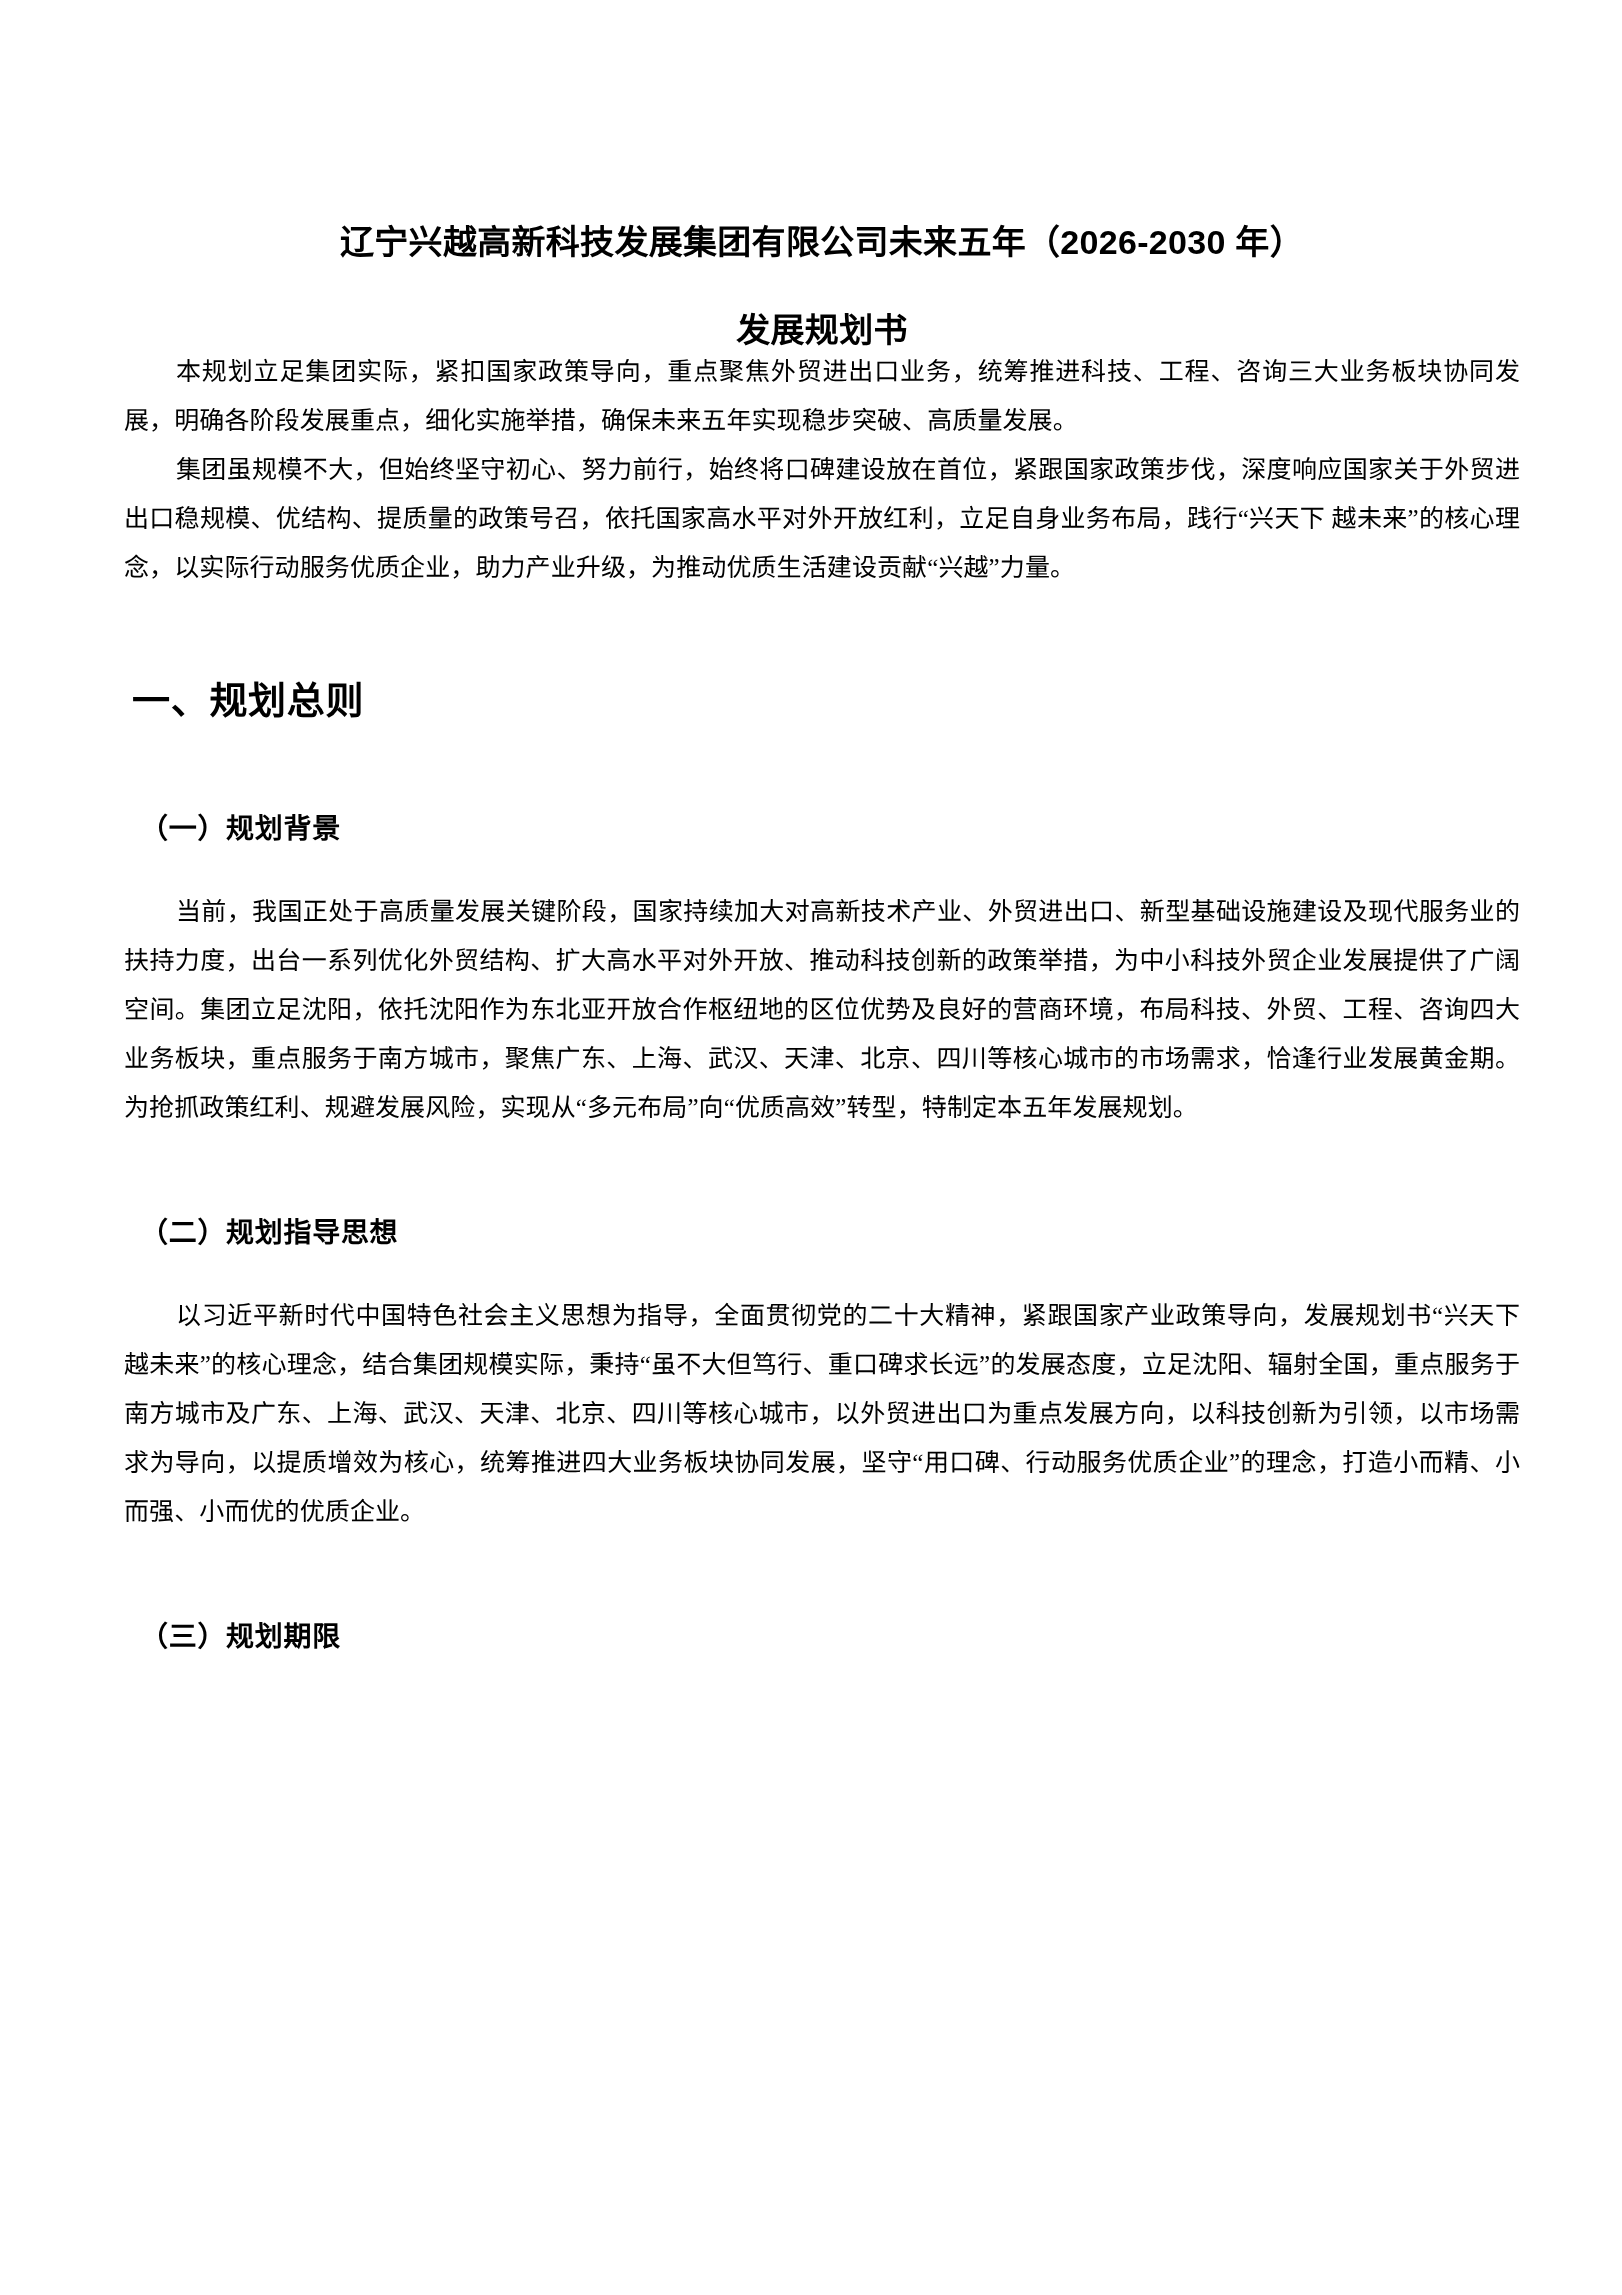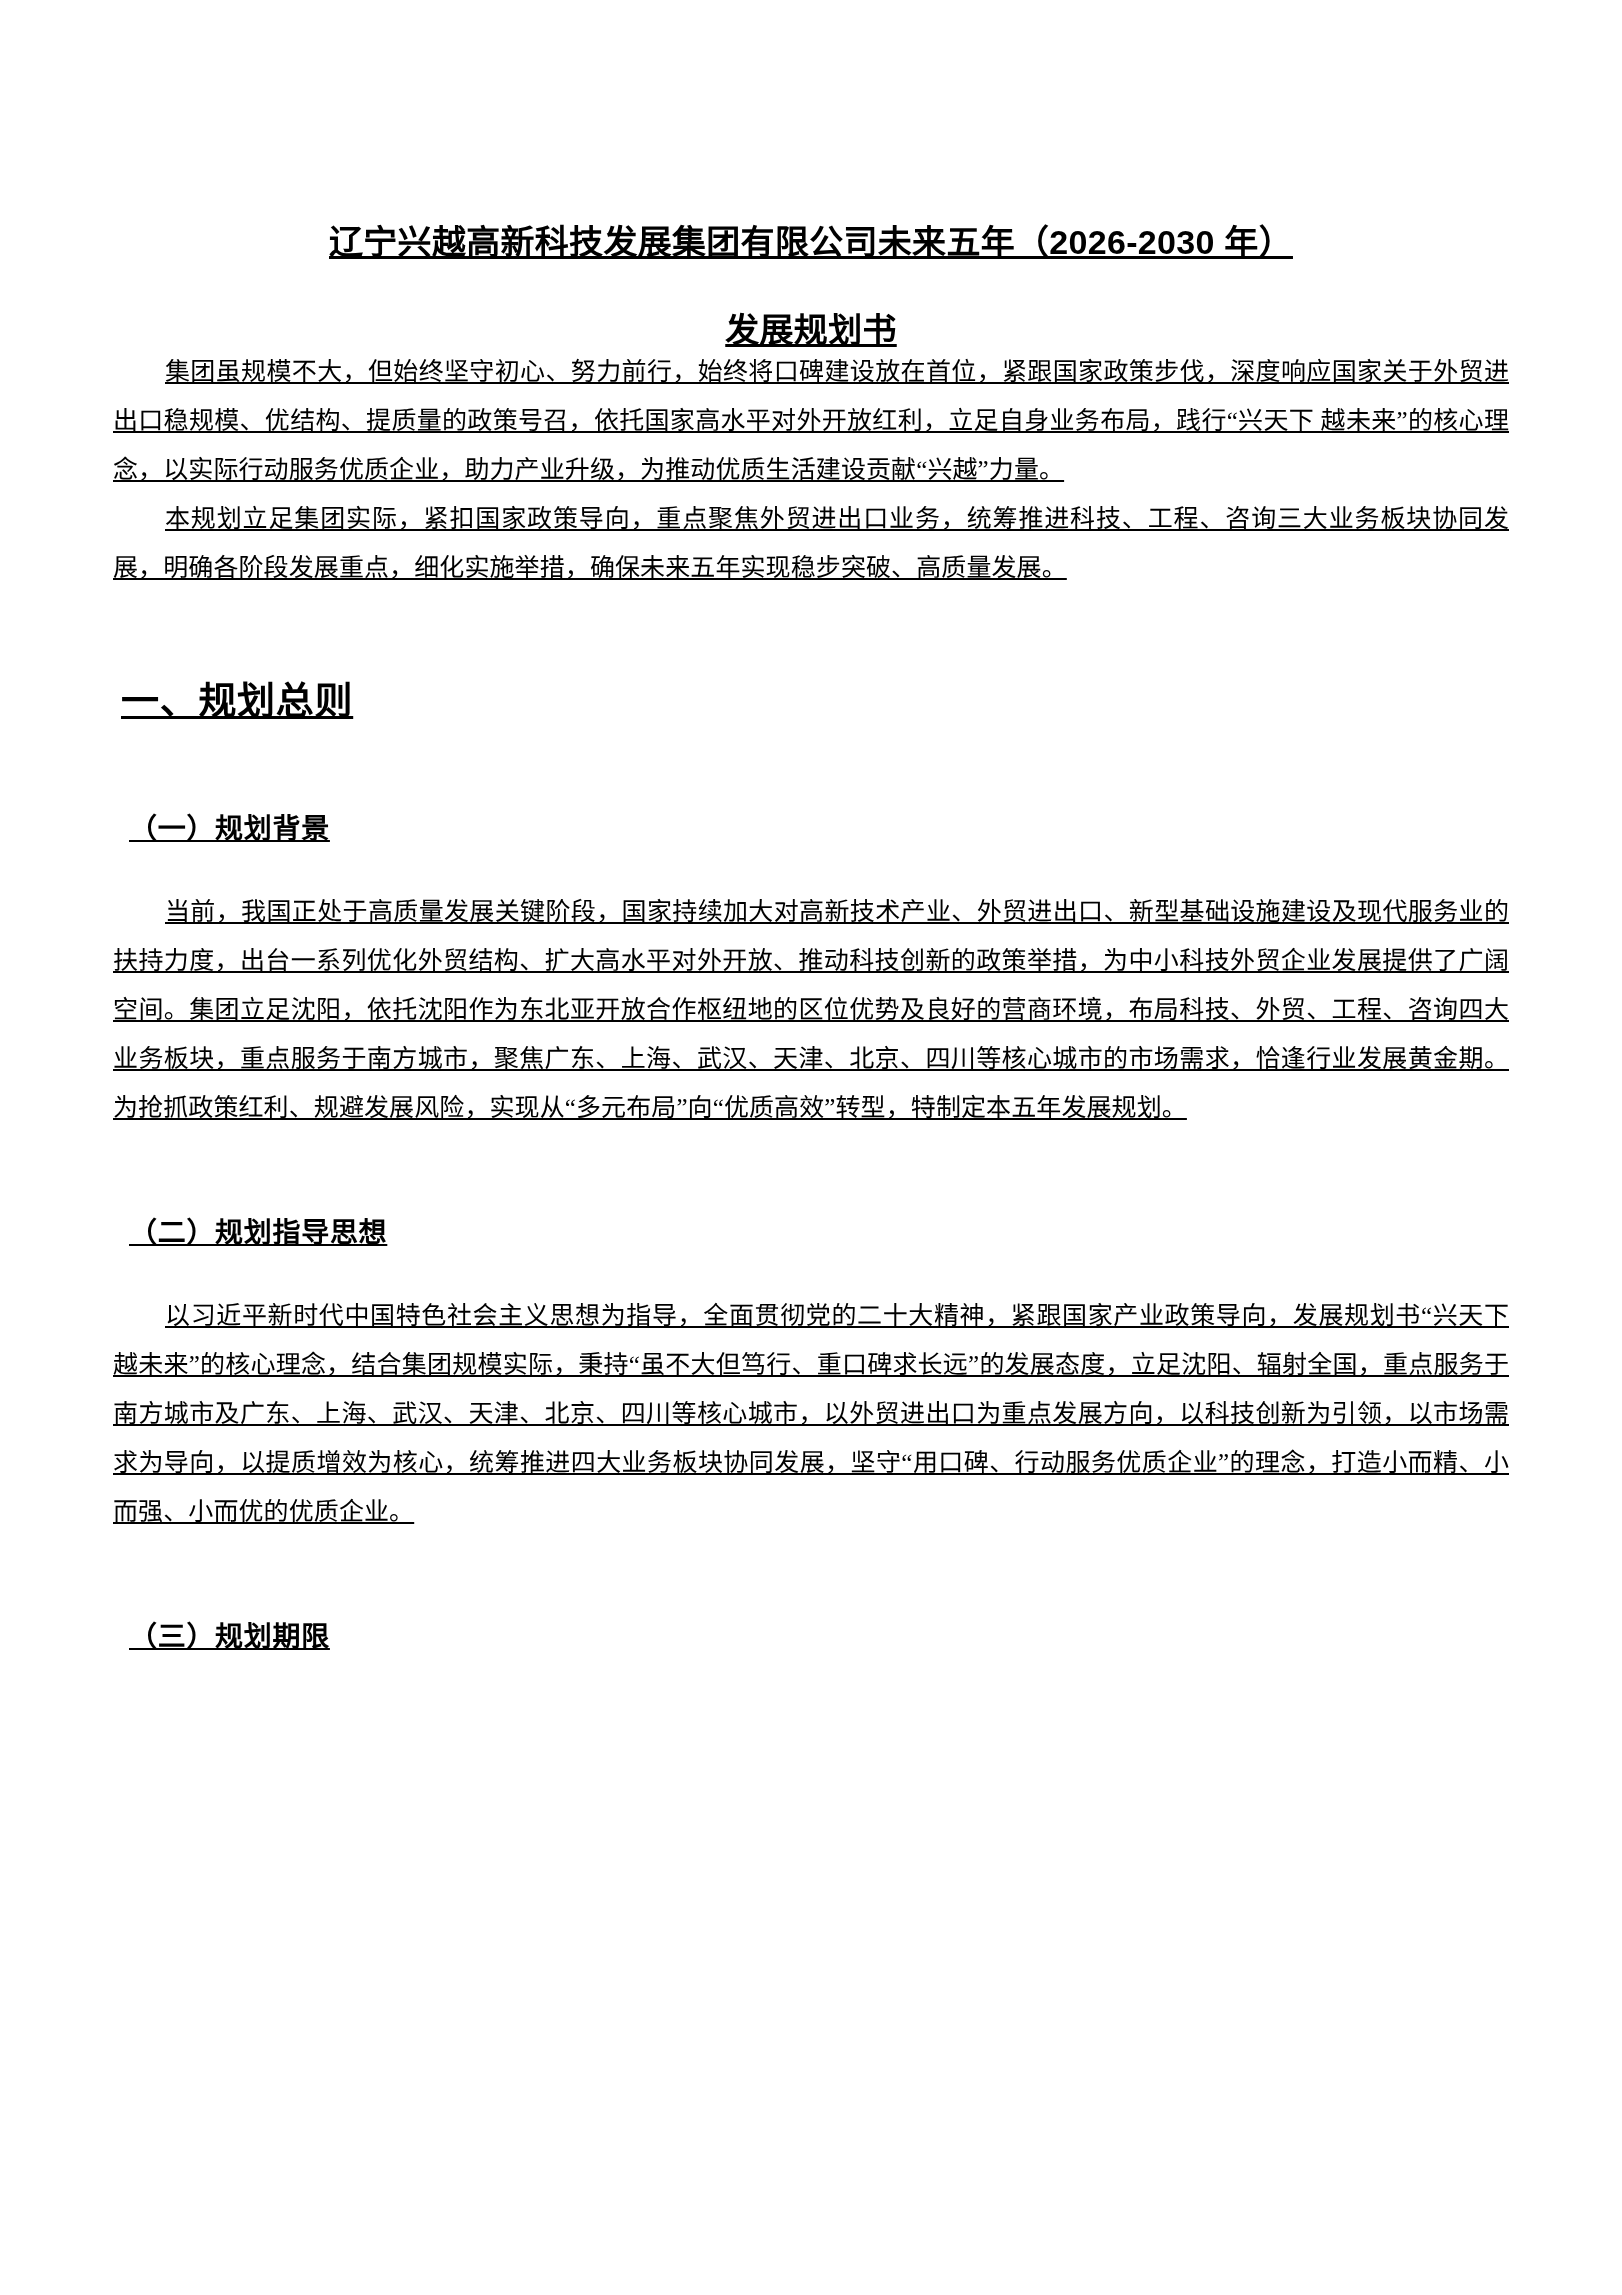--- a/index.html
+++ b/index.html
@@ -15,24 +15,23 @@
     height: 2295px;
     background: #ffffff;
     box-sizing: border-box;
     overflow: hidden;
     font-family: "Liberation Serif", "DejaVu Serif", serif;
     color: #000000;
   }
 
   .content {
     position: absolute;
-    left: 113px;
+    left: 124px;
     top: 0;
     width: 1396px;
-    text-decoration: underline;
   }
 
   
   .doc-title {
     font-family: "Liberation Sans", "DejaVu Sans", sans-serif;
     font-weight: 700;
     font-size: 34px;
     line-height: 1.0;
     text-align: center;
     letter-spacing: 0.3px;
@@ -92,23 +91,23 @@
 
 <div class="page">
   <div class="content">
 
     <div class="doc-title">
       <span class="title-line-1">辽宁兴越高新科技发展集团有限公司未来五年（2026-2030 年）</span>
       <span class="title-line-2">发展规划书</span>
     </div>
 
 
+    <p class="para para-gap">本规划立足集团实际，紧扣国家政策导向，重点聚焦外贸进出口业务，统筹推进科技、工程、咨询三大业务板块协同发展，明确各阶段发展重点，细化实施举措，确保未来五年实现稳步突破、高质量发展。</p>
+
     <p class="para para-gap">集团虽规模不大，但始终坚守初心、努力前行，始终将口碑建设放在首位，紧跟国家政策步伐，深度响应国家关于外贸进出口稳规模、优结构、提质量的政策号召，依托国家高水平对外开放红利，立足自身业务布局，践行“兴天下 越未来”的核心理念，以实际行动服务优质企业，助力产业升级，为推动优质生活建设贡献“兴越”力量。</p>
-
-    <p class="para para-gap">本规划立足集团实际，紧扣国家政策导向，重点聚焦外贸进出口业务，统筹推进科技、工程、咨询三大业务板块协同发展，明确各阶段发展重点，细化实施举措，确保未来五年实现稳步突破、高质量发展。</p>
 
     <div class="h1-spacer-top"></div>
     <h1 class="h-level1">一、规划总则</h1>
 
     <div class="h2-spacer-top"></div>
     <h2 class="h-level2">（一）规划背景</h2>
     <p class="para sec-body">当前，我国正处于高质量发展关键阶段，国家持续加大对高新技术产业、外贸进出口、新型基础设施建设及现代服务业的扶持力度，出台一系列优化外贸结构、扩大高水平对外开放、推动科技创新的政策举措，为中小科技外贸企业发展提供了广阔空间。集团立足沈阳，依托沈阳作为东北亚开放合作枢纽地的区位优势及良好的营商环境，布局科技、外贸、工程、咨询四大业务板块，重点服务于南方城市，聚焦广东、上海、武汉、天津、北京、四川等核心城市的市场需求，恰逢行业发展黄金期。为抢抓政策红利、规避发展风险，实现从“多元布局”向“优质高效”转型，特制定本五年发展规划。</p>
 
     <div class="h2-spacer-top"></div>
     <h2 class="h-level2">（二）规划指导思想</h2>

